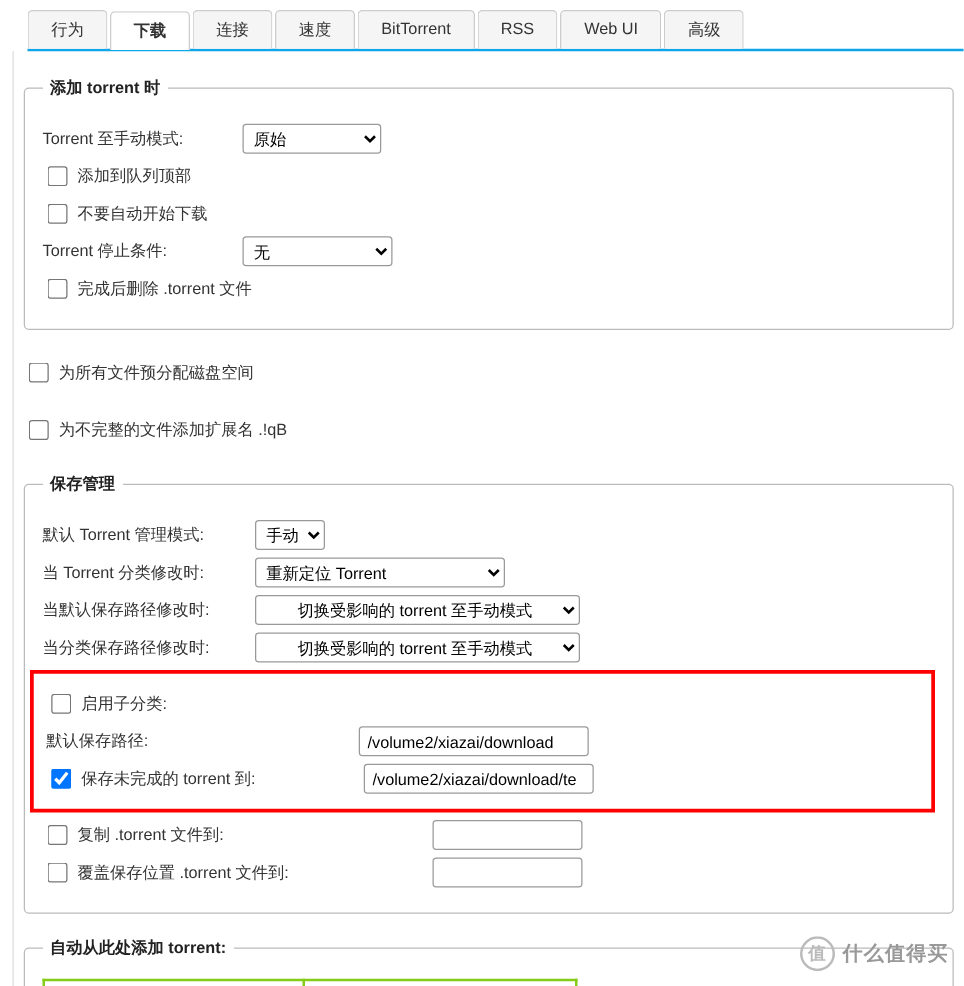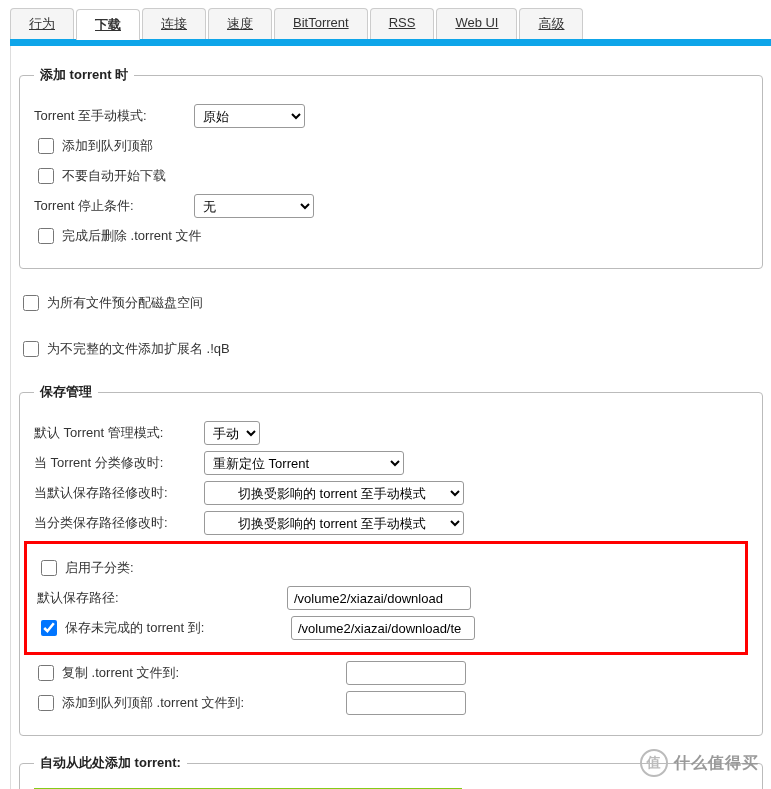--- a/index.html
+++ b/index.html
@@ -7,23 +7,22 @@
     margin: 0;
     padding: 0;
     font-family: Arial, "Microsoft YaHei", sans-serif;
     font-size: 13px;
     background: #fff;
     color: #333;
     width: 771px;
   }
   .tabs {
     display: flex;
-    margin: 8px 0 0 10px;
-    border-bottom: 7px solid #0ea5e9;
-    text-decoration: underline;
+    margin: 8px 0 0 22px;
+    border-bottom: 2px solid #0ea5e9;
   }
   .tab {
     padding: 6px 18px;
     border: 1px solid #ccc;
     border-bottom: none;
     background: #f5f5f5;
     margin-right: 2px;
     border-radius: 4px 4px 0 0;
     cursor: pointer;
     font-size: 13px;
@@ -260,21 +259,21 @@
     </div>
 
     <div class="row">
       <input type="checkbox" style="">
       <span style="width:284px">复制 .torrent 文件到:</span>
       <input type="text" style="width: 120px;">
     </div>
 
     <div class="row">
       <input type="checkbox" style="">
-      <span style="width:284px">添加到队列顶部 .torrent 文件到:</span>
+      <span style="width:284px">覆盖保存位置 .torrent 文件到:</span>
       <input type="text" style="width: 120px;">
     </div>
   </fieldset>
 
   <fieldset>
     <legend>自动从此处添加 torrent:</legend>
 
     <div style="display:flex;align-items:center">
       <table class="watch-table">
         <tbody>

